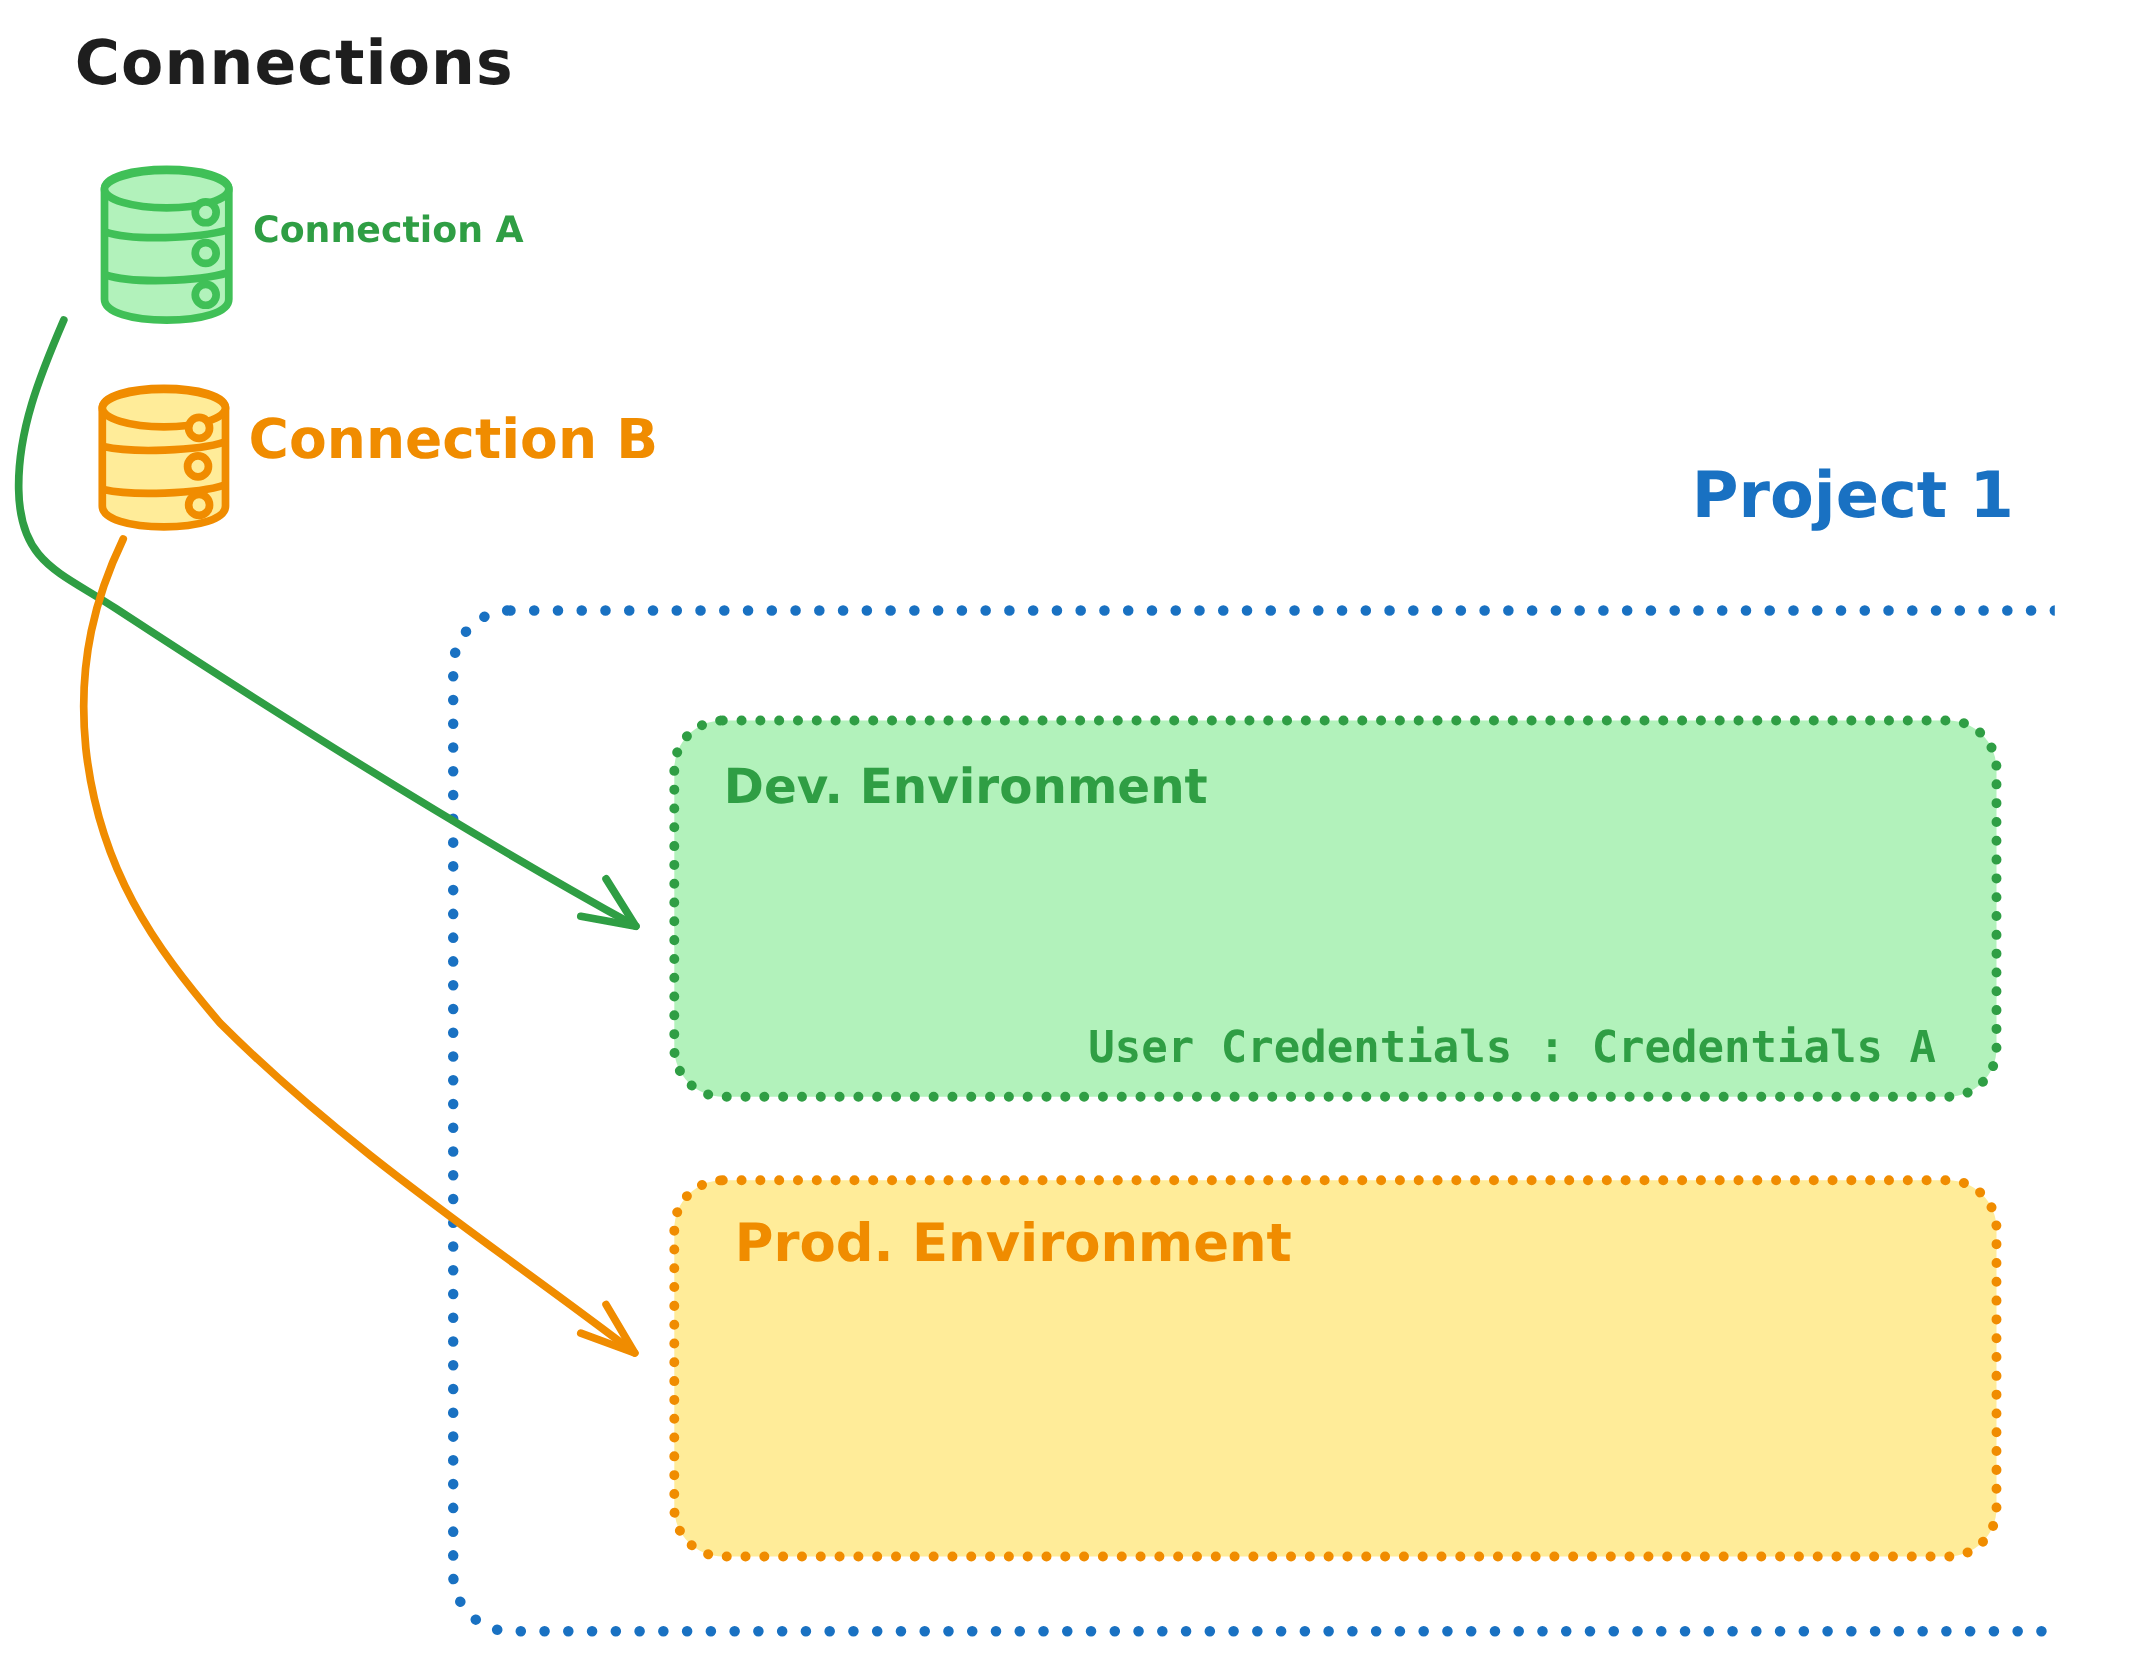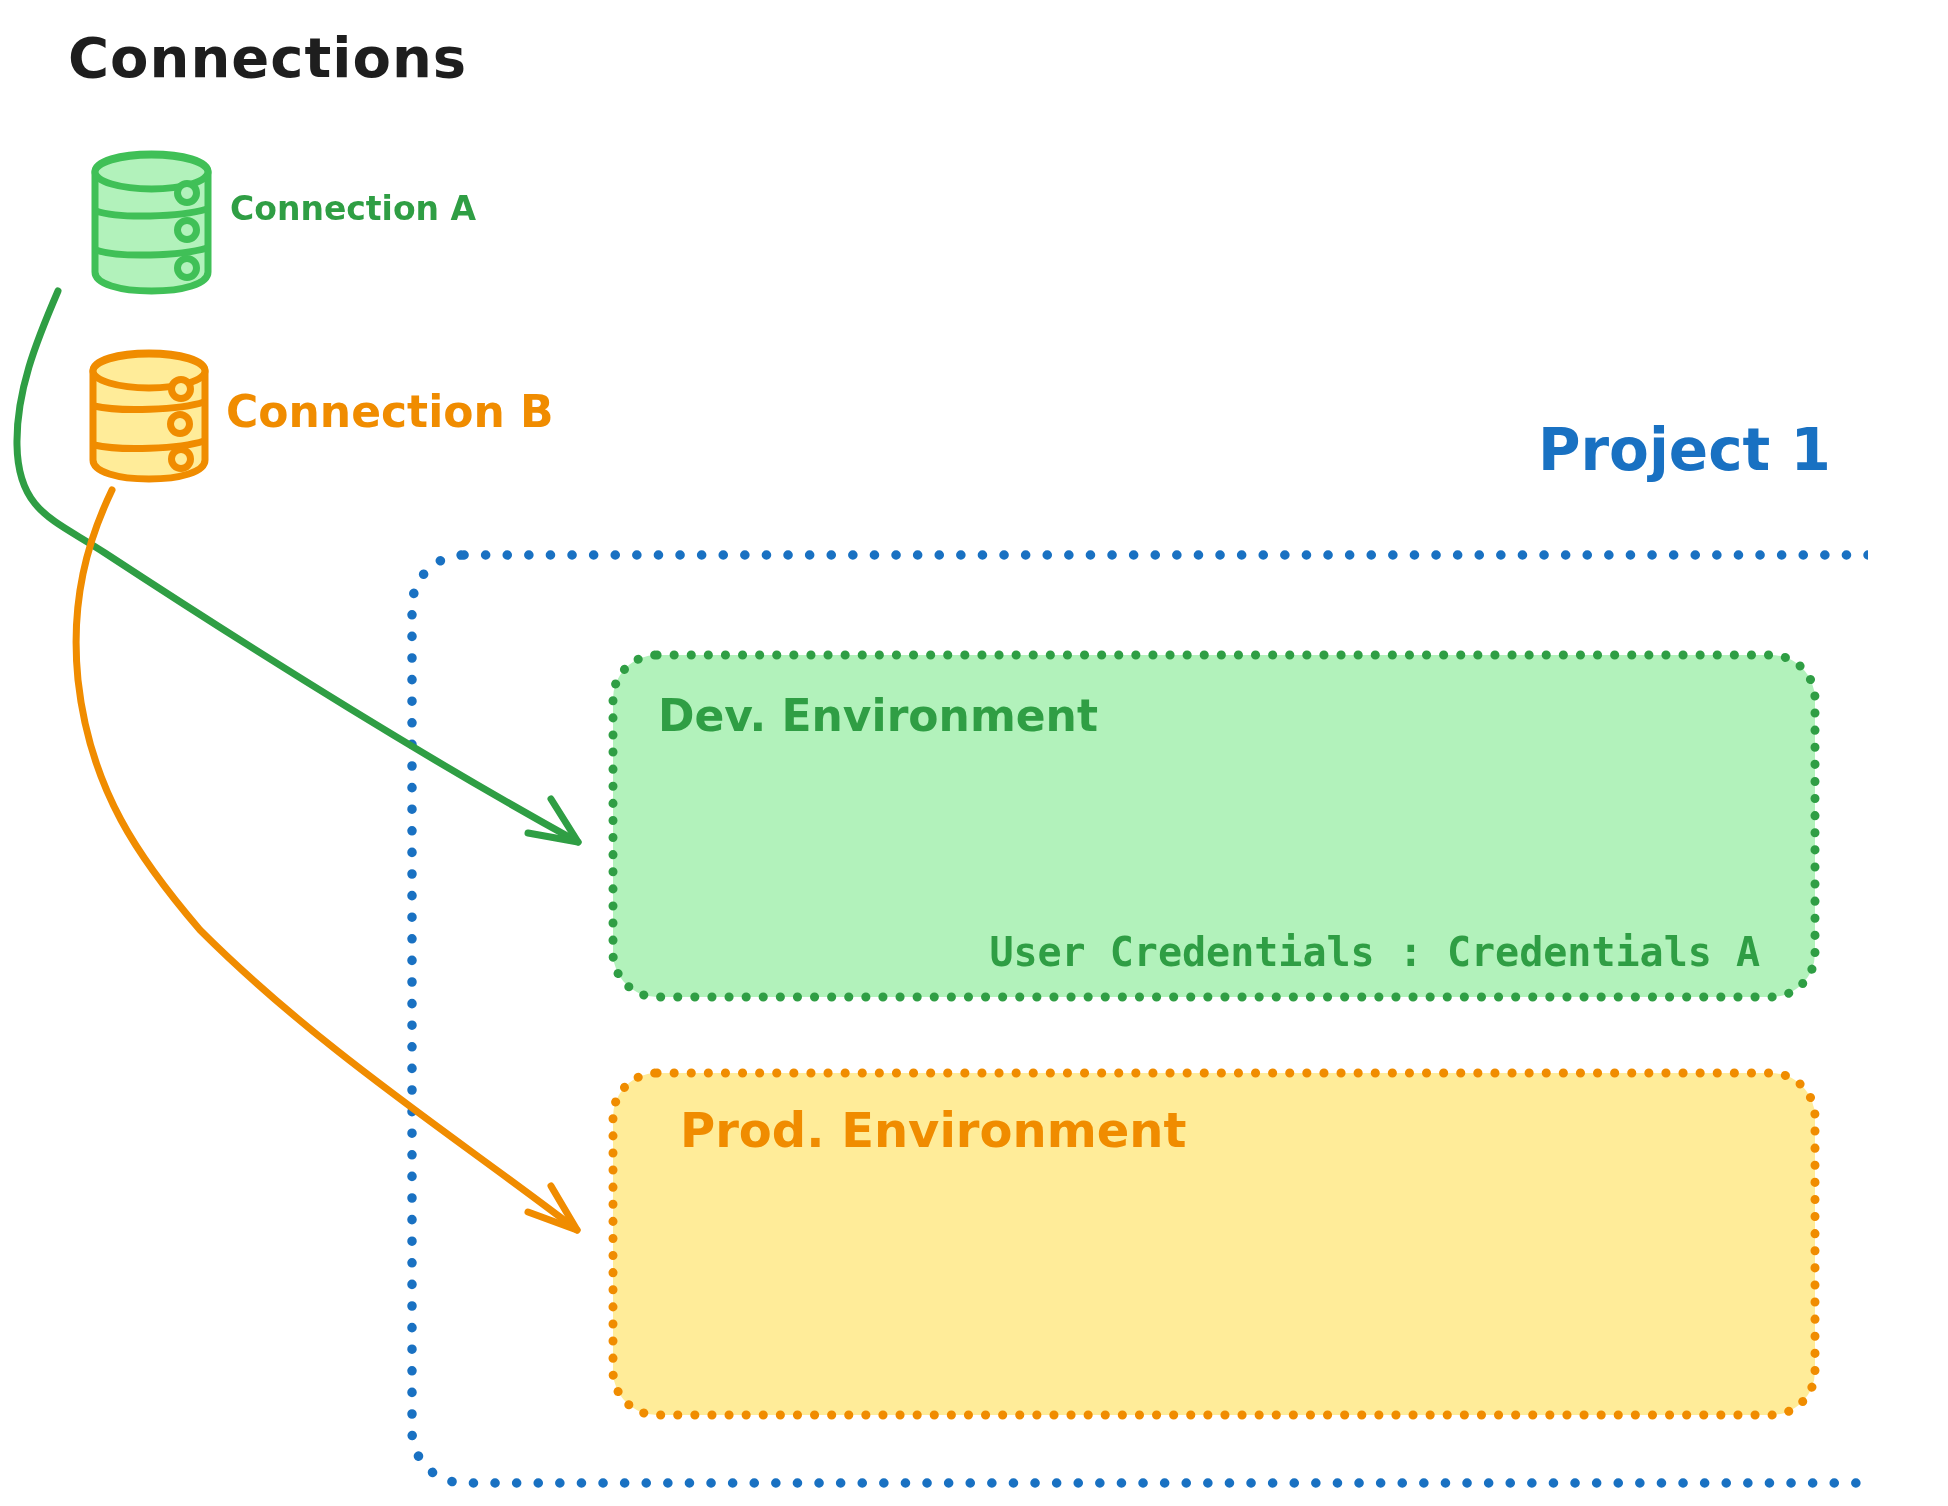--- a/index.html
+++ b/index.html
@@ -29,25 +29,25 @@
   .hand { 
     font-family: "DejaVu Sans", sans-serif;
     font-weight: 700;
   }
   .mono {
     font-family: "DejaVu Sans Mono", monospace;
     font-weight: 700;
   }
   .title-black   { left: 68px;   top: 30px;   font-size: 56px; color: #1e1e1e; letter-spacing: 1px; }
   .conn-a-label  { left: 230px;  top: 192px;  font-size: 33px; color: #2f9e44; }
-  .conn-b-label  { left: 226px;  top: 390px;  font-size: 44px; color: #f08c00; }
+  .conn-b-label  { left: 226px;  top: 374px;  font-size: 50px; color: #f08c00; }
   .project-label { left: 1538px; top: 421px;  font-size: 58px; color: #1971c2; }
   .dev-title     { left: 658px;  top: 694px;  font-size: 44px; color: #2f9e44; }
   .dev-creds     { left: 620px;  top: 932px;  width: 1140px; text-align: right; font-size: 40px; color: #2f9e44; }
-  .prod-title    { left: 668px;  top: 1106px; font-size: 48px; color: #f08c00; margin-left: 12px; }
+  .prod-title    { left: 668px;  top: 1106px; font-size: 48px; color: #f08c00; }
   .prod-creds    { left: 620px;  top: 1326px; width: 1155px; text-align: right; font-size: 40px; color: #f08c00; }
 </style>
 </head>
 <body>
 
 <div id="canvas">
 
   <svg id="shape-layer" viewBox="0 0 1948 1506">
 
     <rect x="412" y="555" width="1516" height="928" rx="52" ry="52" fill="none" stroke-width="9.5" stroke-linecap="round" stroke-dasharray="0.1 21.5" stroke="#1971c2"></rect>

